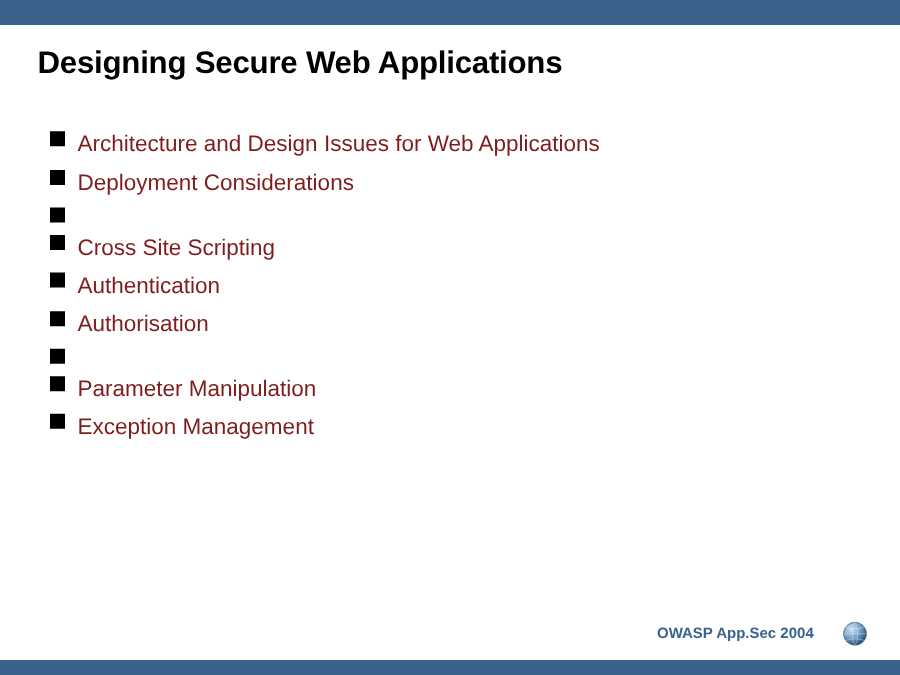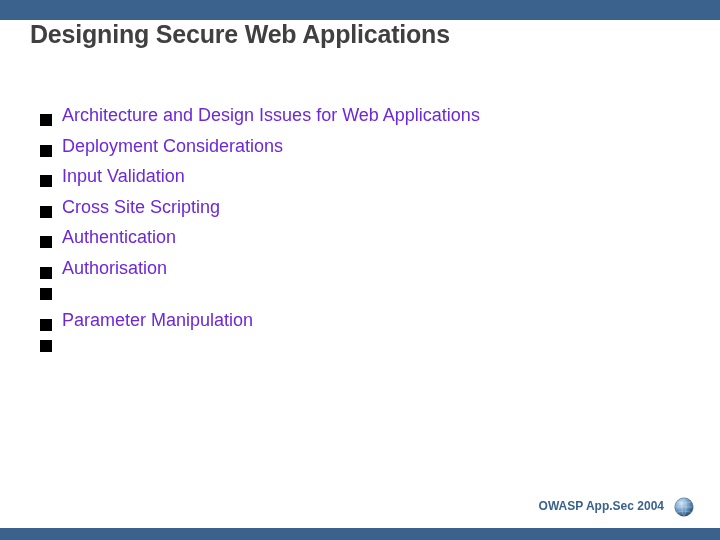--- a/index.html
+++ b/index.html
@@ -12,51 +12,51 @@
   }
   .top-bar {
     position: absolute;
     top: 0; left: 0;
     width: 720px;
     height: 20px;
     background: #3a628d;
   }
   .title {
     position: absolute;
-    top: 20px;
+    top: 36px;
     left: 30px;
     font-size: 25px;
     font-weight: bold;
-    color: #404040;
+    color: #000000;
     letter-spacing: -0.2px;
   }
   .bullets {
     position: absolute;
     top: 105px;
     left: 40px;
     width: 640px;
   }
   .bullet {
     display: flex;
-    align-items: flex-end;
+    align-items: flex-start;
     margin-bottom: 9.5px;
     font-size: 18px;
-    color: #6d28d9;
+    color: #7f1d1d;
   }
   .sq {
     width: 12px;
     height: 12px;
     background: #000;
     margin-right: 10px;
     flex-shrink: 0;
   }
   .footer-text {
     position: absolute;
     bottom: 27px;
-    right: 56px;
+    right: 69px;
     font-size: 12px;
     font-weight: bold;
     color: #3a628d;
   }
   .globe {
     position: absolute;
     bottom: 22px;
     right: 25px;
     width: 22px;
     height: 22px;
@@ -82,21 +82,20 @@
     <div class="bullet">
       <span class="sq"></span>
       <span>Architecture and Design Issues for Web Applications</span>
     </div>
     <div class="bullet">
       <span class="sq"></span>
       <span>Deployment Considerations</span>
     </div>
     <div class="bullet">
       <span class="sq"></span>
-      <span>Input Validation</span>
     </div>
     <div class="bullet">
       <span class="sq"></span>
       <span>Cross Site Scripting</span>
     </div>
     <div class="bullet">
       <span class="sq"></span>
       <span>Authentication</span>
     </div>
     <div class="bullet">
@@ -105,20 +104,21 @@
     </div>
     <div class="bullet">
       <span class="sq"></span>
     </div>
     <div class="bullet">
       <span class="sq"></span>
       <span>Parameter Manipulation</span>
     </div>
     <div class="bullet">
       <span class="sq"></span>
+      <span>Exception Management</span>
     </div>
   </div>
 
   <div class="footer-text">OWASP App.Sec 2004</div>
 
   <span class="globe">
     <svg viewBox="0 0 24 24" width="22" height="22">
       <defs>
         <radialGradient id="g" cx="35%" cy="30%" r="70%">
           <stop offset="0%" stop-color="#cfe6f5"></stop>

